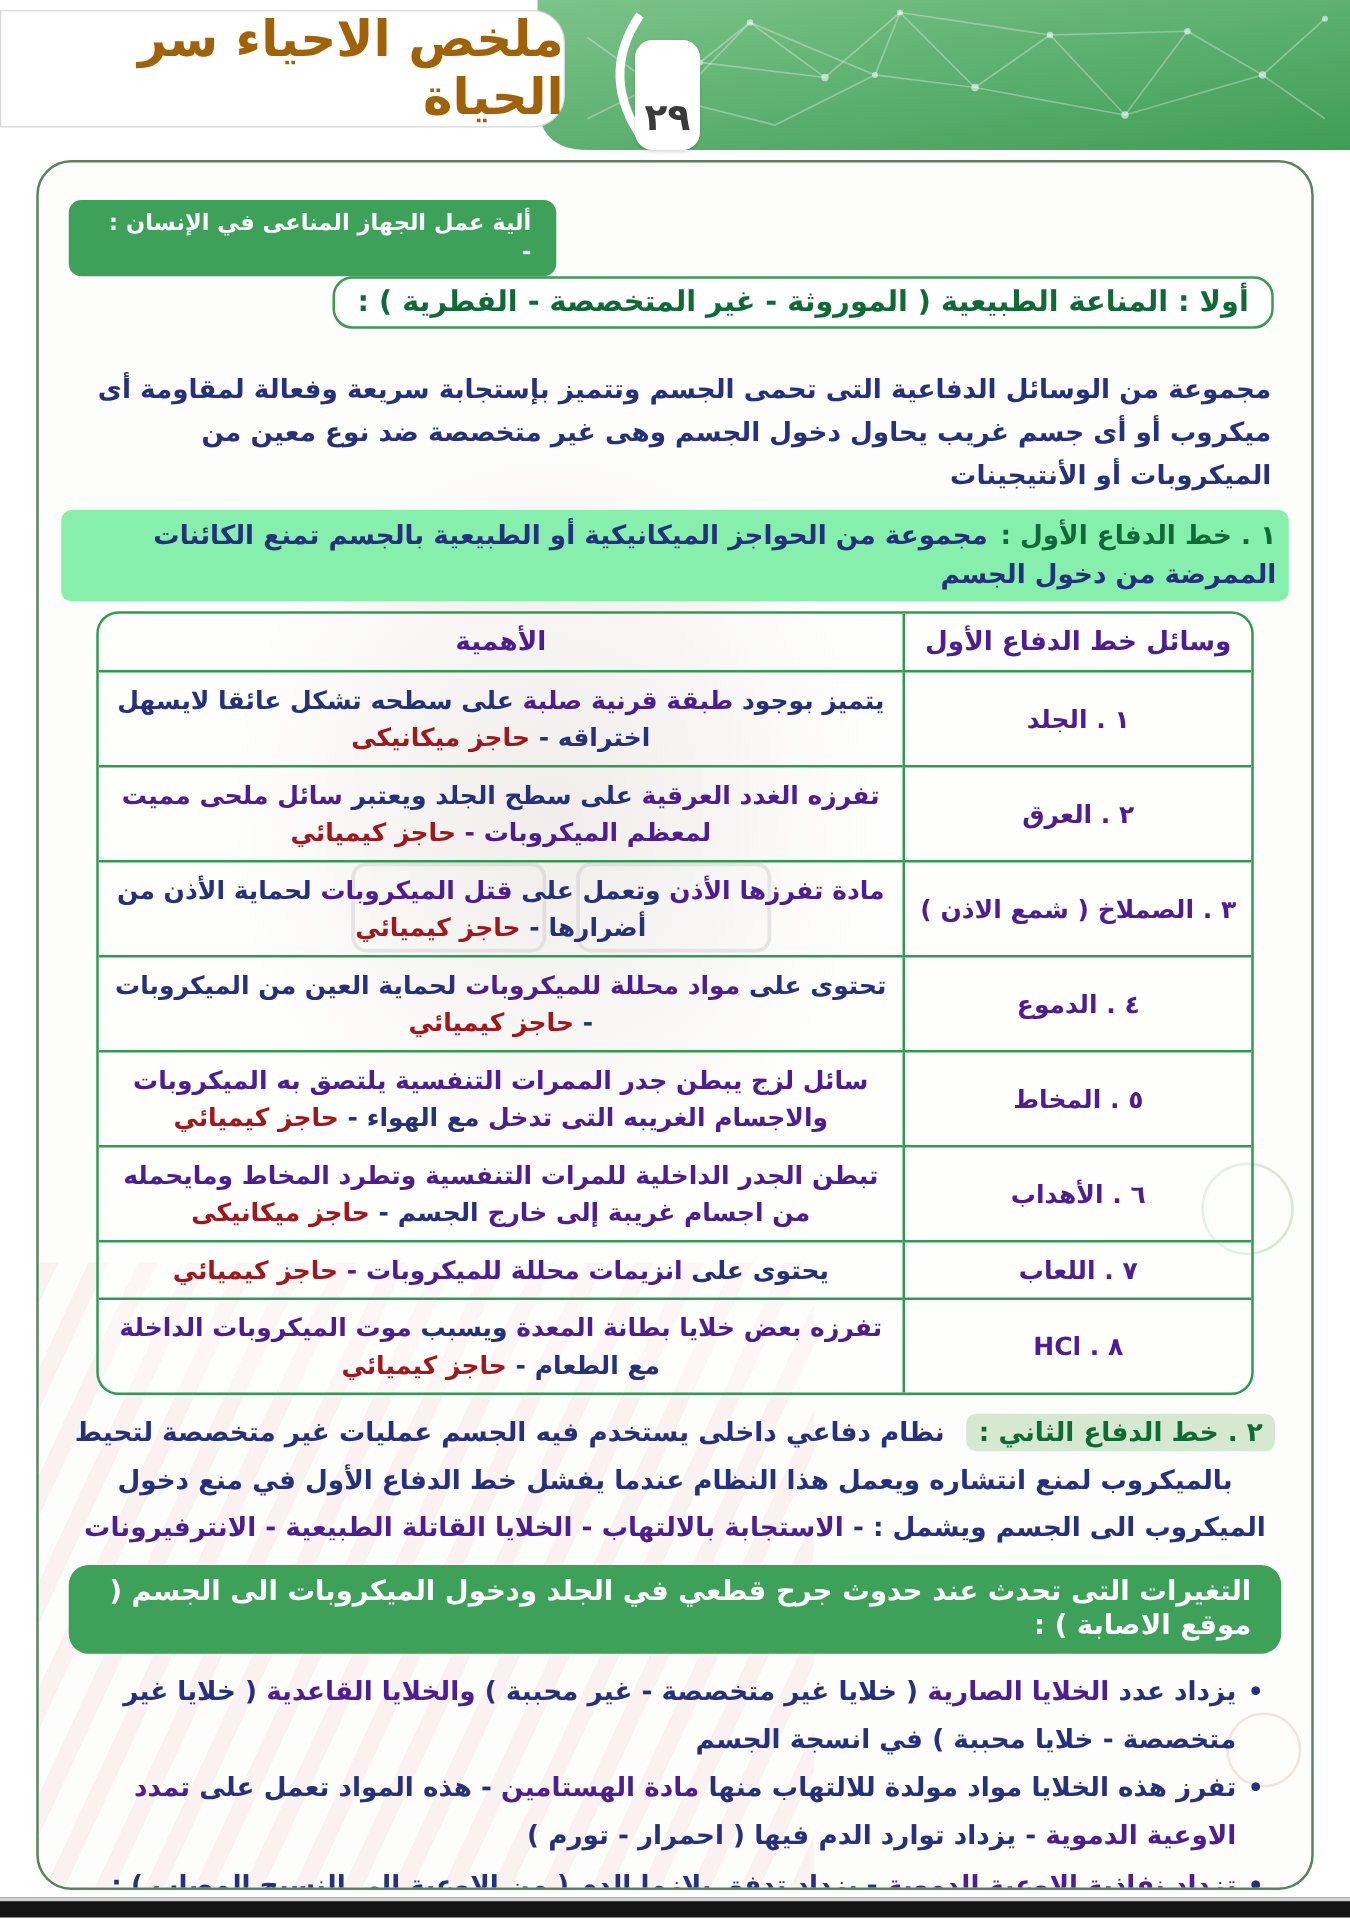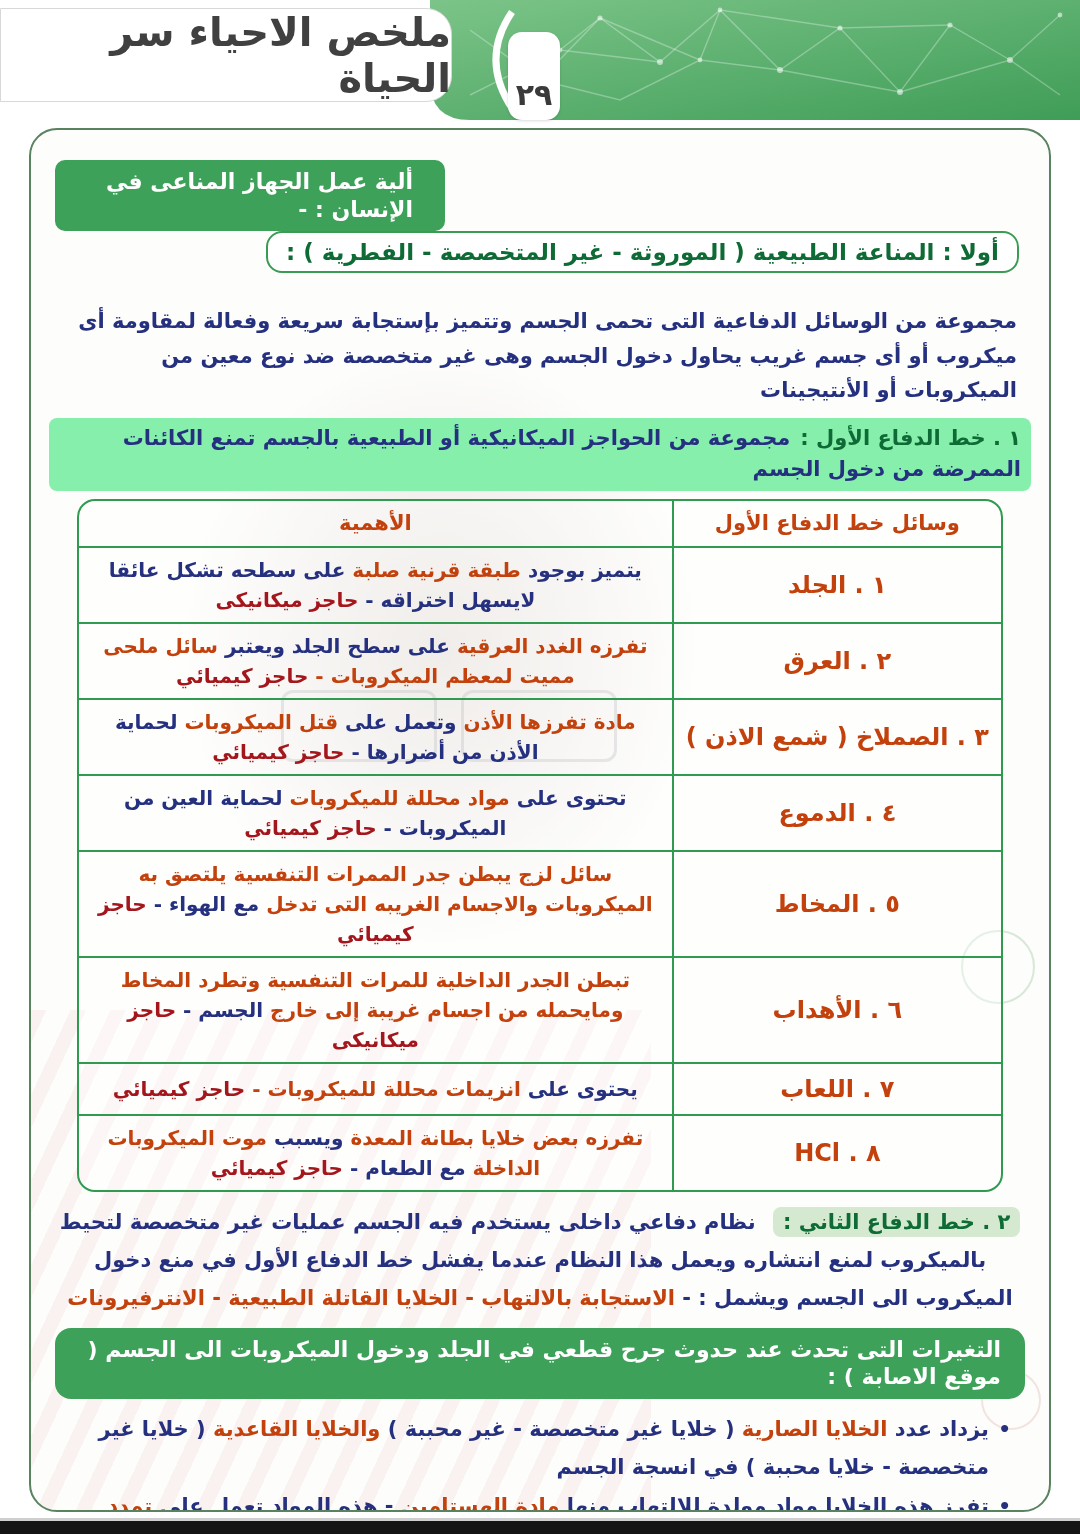--- a/index.html
+++ b/index.html
@@ -7,21 +7,21 @@
     width:1080px;height:1536px;overflow:hidden;background:#ffffff;
     font-family:"DejaVu Sans",sans-serif;font-weight:bold;direction:rtl;position:relative;
   }
   
   .header{position:relative;width:1080px;height:120px;}
   .banner-svg{position:absolute;top:0;right:0;left:0;height:120px;}
   .title-plate{
     position:absolute;top:8px;right:628px;left:0;height:92px;background:#ffffff;
     border:1px solid #d8d8d8;border-radius:0 26px 26px 0;display:flex;align-items:center;justify-content:center;
   }
-  .title-plate span{color:#404040;font-size:40px;letter-spacing:-1px;}
+  .title-plate span{color:#a16207;font-size:40px;letter-spacing:-1px;}
   .page-tab{
     position:absolute;top:32px;right:520px;width:52px;height:88px;background:#ffffff;
     border-radius:14px;display:flex;align-items:flex-end;justify-content:center;
     box-shadow:0 1px 3px rgba(0,0,0,.15);
   }
   .page-tab span{color:#3a3a3a;font-size:30px;line-height:1;margin-bottom:10px;}
   
   .content-box{
     position:relative;width:1018px;height:1380px;margin:8px auto 0;
     border:2px solid #59825f;border-radius:28px;overflow:hidden;background:#fdfdfb;
@@ -34,45 +34,45 @@
   .wm-glasses{top:560px;left:250px;width:150px;height:66px;border:3px solid rgba(110,110,118,.22);
     border-radius:12px;box-shadow:178px 0 0 -3px rgba(255,255,255,0),170px 0 0 0 rgba(110,110,118,.0);}
   .wm-glasses2{top:560px;left:430px;width:150px;height:66px;border:3px solid rgba(110,110,118,.22);border-radius:12px;}
   .wm-shirt{top:880px;left:0;width:620px;height:500px;
     background:repeating-linear-gradient(115deg,rgba(233,185,185,.16) 0 14px,rgba(255,255,255,0) 14px 36px);}
   .wm-doodle1{top:800px;left:930px;width:70px;height:70px;border:2px solid rgba(130,185,140,.30);border-radius:50%;}
   .wm-doodle2{top:1240px;left:950px;width:56px;height:56px;border:2px solid rgba(220,170,160,.30);border-radius:50%;}
   
   .pill{
     display:block;background:#3da159;color:#ffffff;border-radius:10px;
-    padding:8px 32px;font-size:22px;line-height:1.25;width:fit-content;
+    padding:8px 20px;font-size:18px;line-height:1.25;width:fit-content;
   }
   .main-title{margin:28px 0 0 auto;margin-right:580px;margin-top:30px;}
   .outline-box{
     width:fit-content;border:2px solid #3a9b53;border-radius:16px;background:#ffffff;
     color:#0f6b35;font-size:23px;padding:6px 18px;margin:0 6px 0 auto;
   }
   .blue-par{
     color:#25307f;font-size:21px;line-height:1.65;text-align:right;margin:31px 8px 10px;
   }
   .strip{
     background:#86efac;border-radius:8px;padding:5px 10px;font-size:21px;line-height:1.5;margin:2px -6px 8px;
   }
   .green-label{color:#0f6b35;margin-left:10px;}
   .c-b{color:#25307f;}
-  .c-r{color:#c2410c;}
+  .c-r{color:#4c1d95;}
   .c-d{color:#a3161c;}
   
   .table-wrap{
     border:2px solid #2f9b51;border-radius:18px;overflow:hidden;margin:4px 22px 12px;background:rgba(255,255,255,.35);
   }
   table{width:100%;border-collapse:collapse;font-size:20px;}
   th,td{border:2px solid #2f9b51;padding:7px 12px;text-align:center;line-height:1.5;vertical-align:middle;}
   th{font-size:21px;}
-  td.means{width:222px;white-space:nowrap;font-size:24px;}
+  td.means{width:222px;white-space:nowrap;font-size:20px;}
   tr:first-child th{border-top:none;}
   tr:last-child td{border-bottom:none;}
   th:first-child,td:first-child{border-right:none;}
   th:last-child,td:last-child{border-left:none;}
   
   .line2{font-size:21px;line-height:1.8;text-align:center;margin:6px 4px 10px;}
   .line2 .green-label{background:#d4e9d0;border-radius:8px;padding:3px 10px;}
   .changes{margin:10px auto 12px;border-radius:16px;font-size:22px;padding:8px 24px;}
   
   .bullets{font-size:21px;line-height:1.8;margin:2px 12px 6px 24px;text-align:right;}

